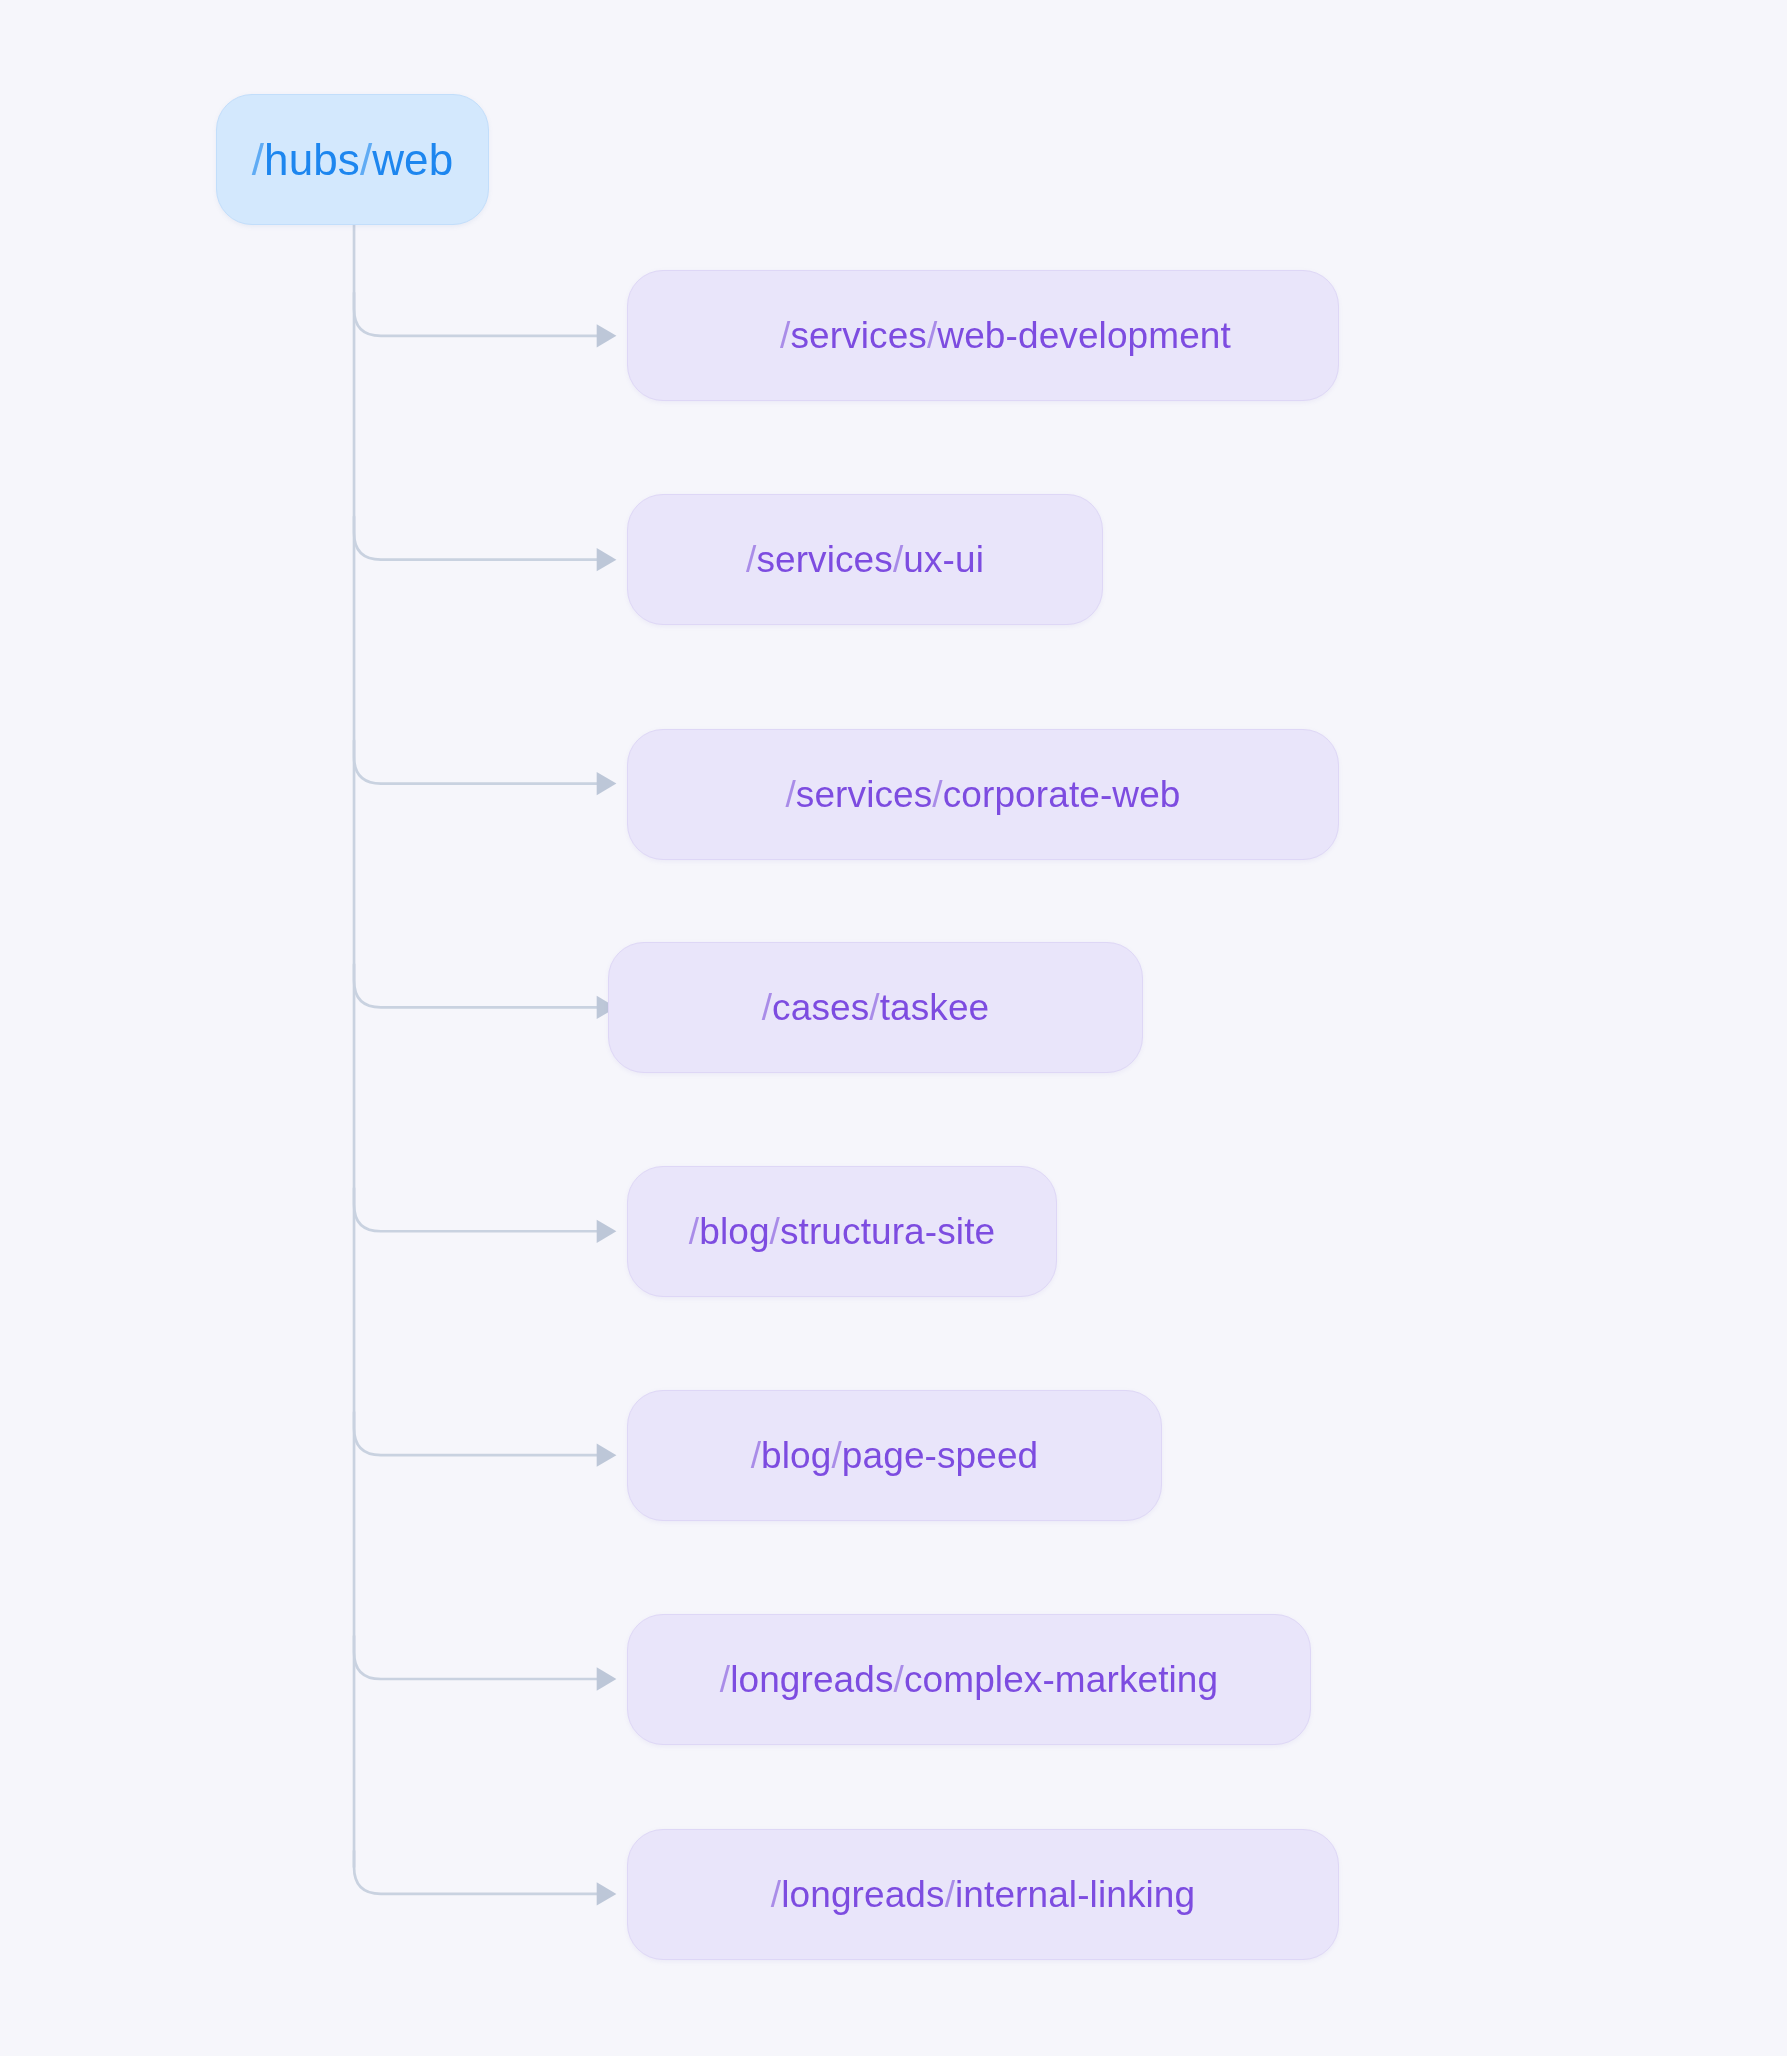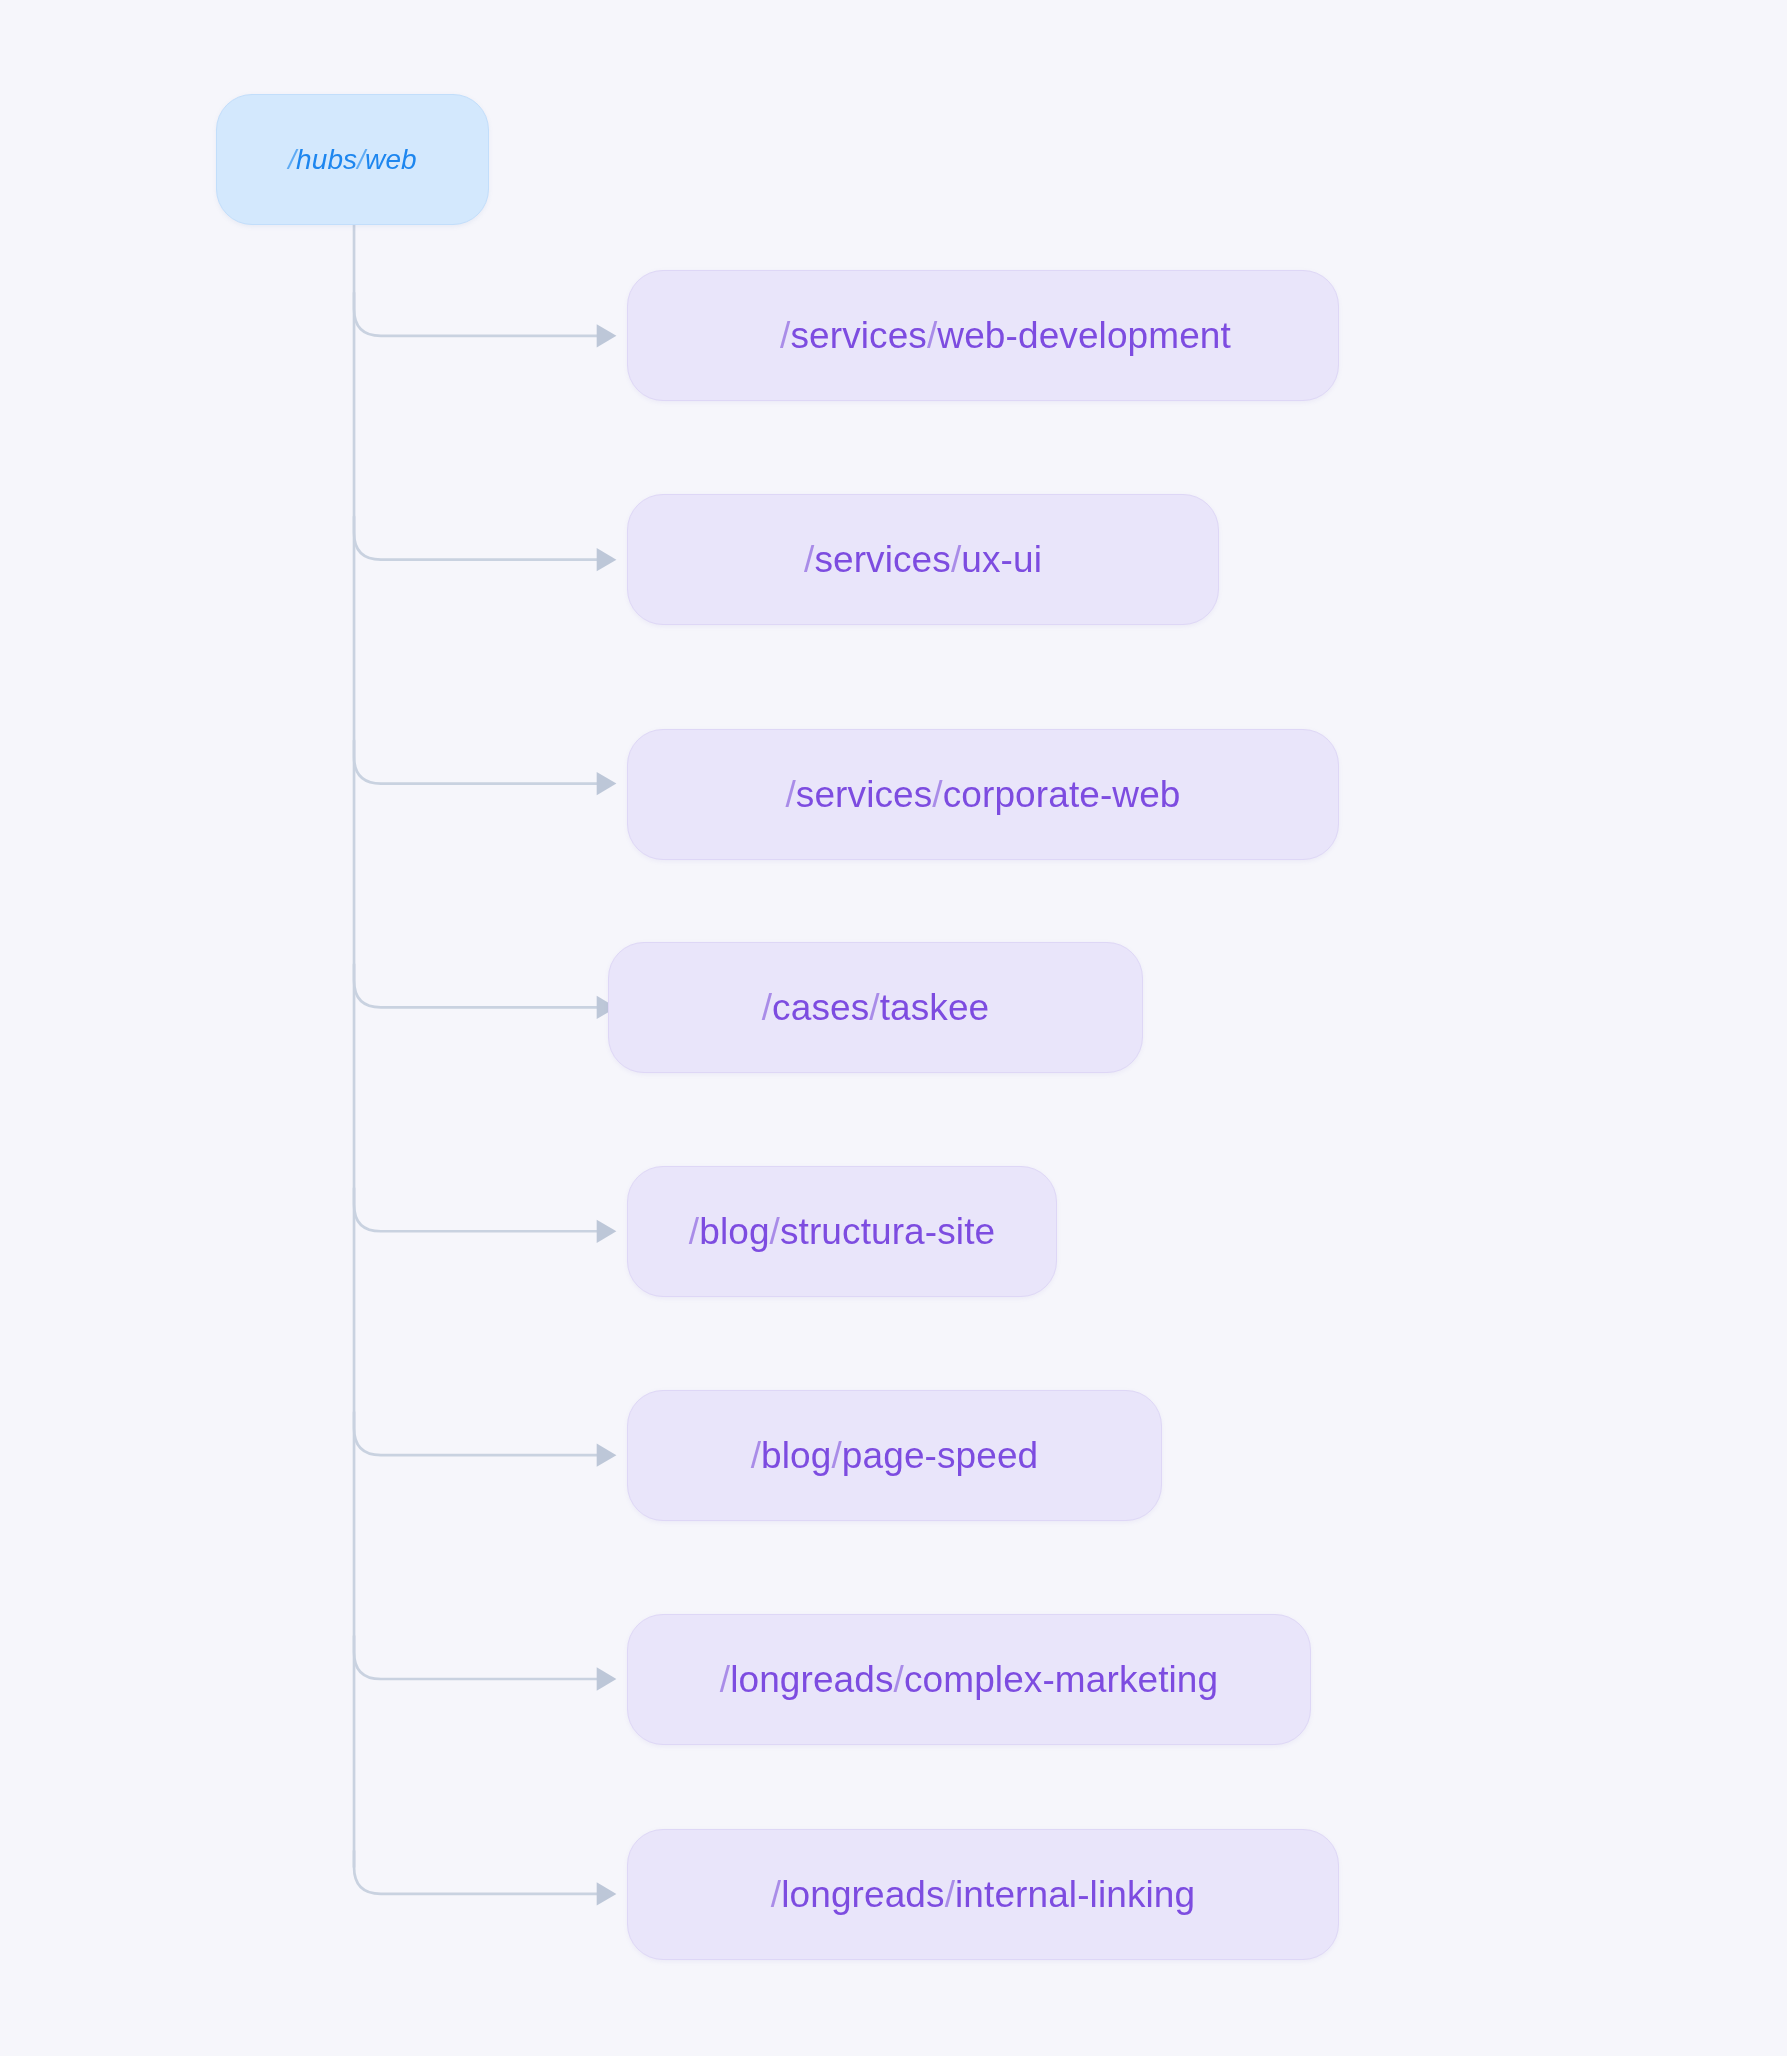--- a/index.html
+++ b/index.html
@@ -43,23 +43,22 @@
   .node-child {
     background: #e9e5fa;
     border: 1.3px solid #ded7f6;
     box-shadow: 0 1.8px 4.5px rgba(130,120,200,0.08);
   }
   .node-label {
     font-weight: 400;
     letter-spacing: 0.1px;
   }
   .node-root .node-label {
-    font-size: 28px;
+    font-size: 44px;
     color: #1d86ef;
-    font-style: italic;
   }
   .node-root .node-label .sep {
     color: #5fabf4;
   }
   .node-child .node-label {
     font-size: 37px;
     color: #7d4ce0;
   }
   .node-child .node-label .sep {
     color: #a98ce8;
@@ -90,21 +89,21 @@
       <polygon points="688,2115 666,2102 666,2128" fill="#bdc7d8"></polygon>
     </svg>
 
   <div id="nodes-layer">
       <div class="node node-root" style="left: 216px; top: 94px; width: 273px; height: 131px;">
         <span class="node-label"><span class="sep">/</span><span class="seg">hubs</span><span class="sep">/</span><span class="seg">web</span></span>
       </div>
       <div class="node node-child" style="left: 627px; top: 270px; width: 712px; height: 131px; padding-left: 45px;">
         <span class="node-label"><span class="sep">/</span><span class="seg">services</span><span class="sep">/</span><span class="seg">web-development</span></span>
       </div>
-      <div class="node node-child" style="left: 627px; top: 494px; width: 592px; height: 131px;">
+      <div class="node node-child" style="left: 627px; top: 494px; width: 476px; height: 131px;">
         <span class="node-label"><span class="sep">/</span><span class="seg">services</span><span class="sep">/</span><span class="seg">ux-ui</span></span>
       </div>
       <div class="node node-child" style="left: 627px; top: 718px; width: 712px; height: 131px; margin-top: 11px;">
         <span class="node-label"><span class="sep">/</span><span class="seg">services</span><span class="sep">/</span><span class="seg">corporate-web</span></span>
       </div>
       <div class="node node-child" style="left: 608px; top: 942px; width: 535px; height: 131px;">
         <span class="node-label"><span class="sep">/</span><span class="seg">cases</span><span class="sep">/</span><span class="seg">taskee</span></span>
       </div>
       <div class="node node-child" style="left: 627px; top: 1166px; width: 430px; height: 131px;">
         <span class="node-label"><span class="sep">/</span><span class="seg">blog</span><span class="sep">/</span><span class="seg">structura-site</span></span>

